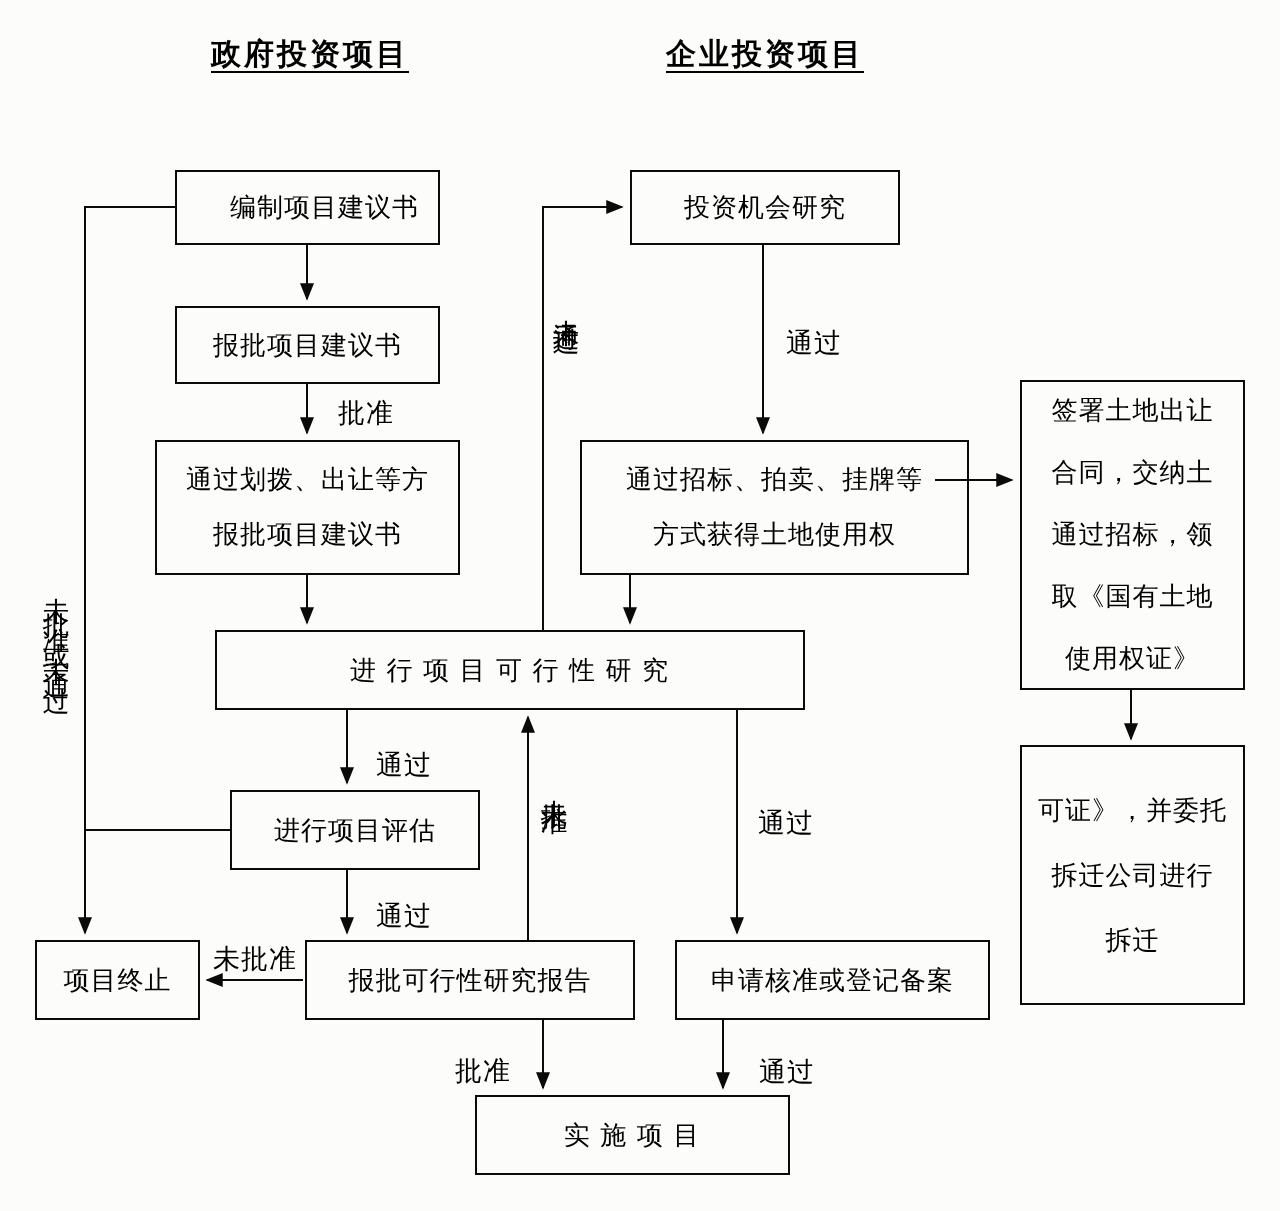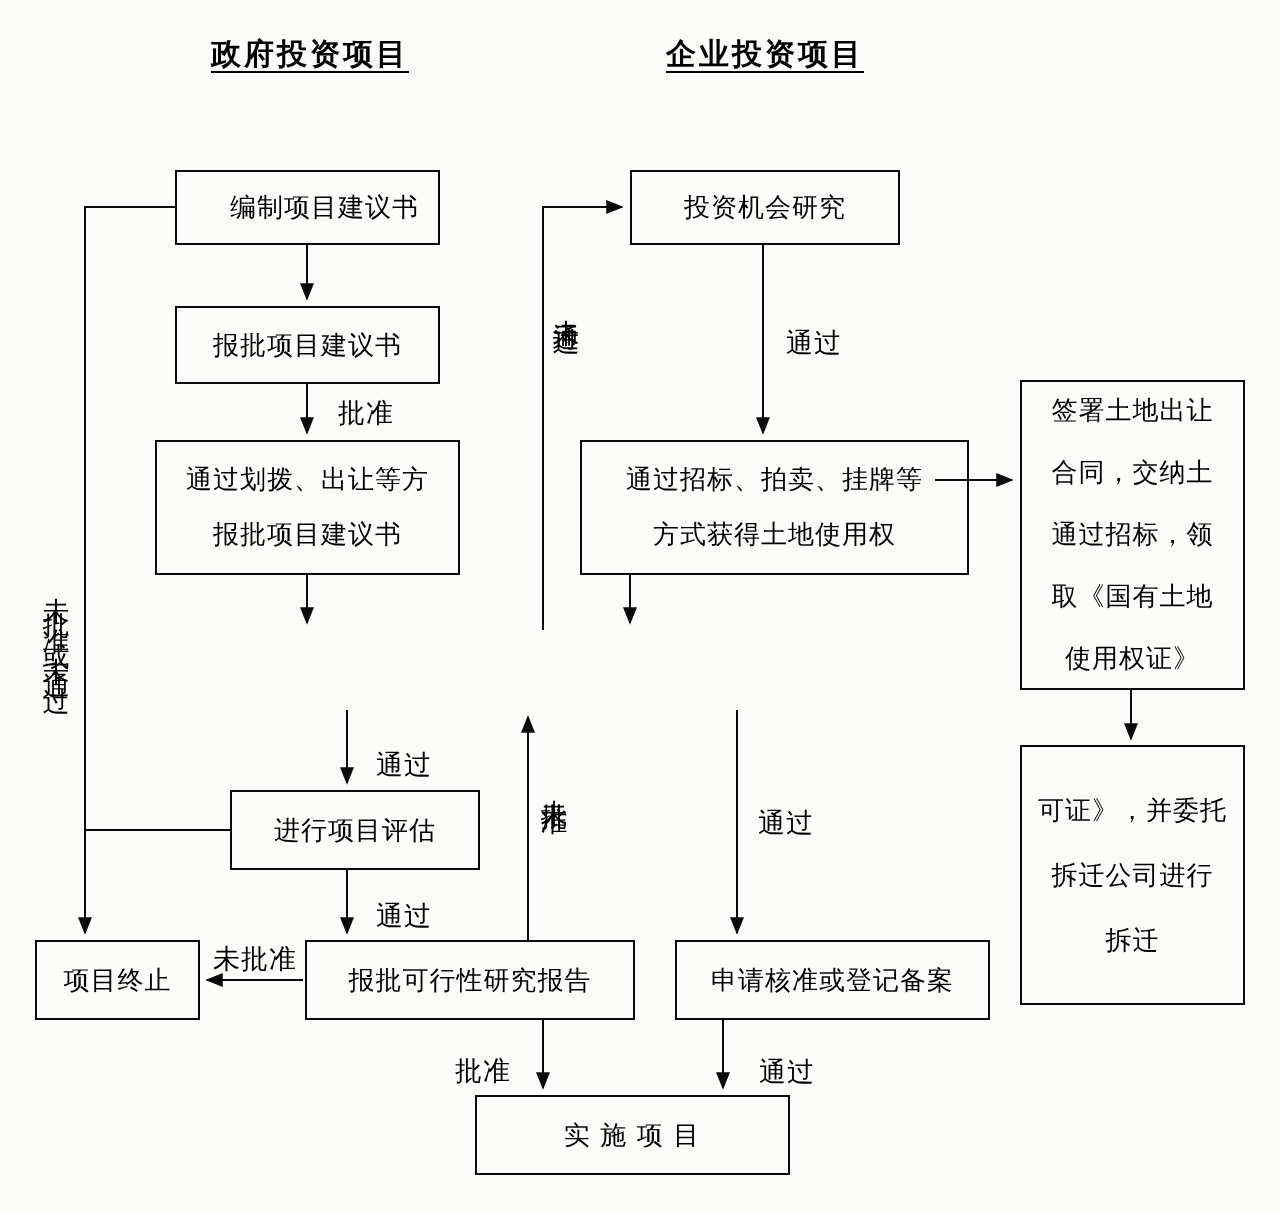--- a/index.html
+++ b/index.html
@@ -95,20 +95,21 @@
     <div>报批项目建议书</div>
   </div>
 
   <div class="node" style="left:630px; top:170px; width:270px; height:75px;">投资机会研究</div>
 
   <div class="node lh2" style="left:580px; top:440px; width:389px; height:135px;">
     <div>通过招标、拍卖、挂牌等</div>
     <div>方式获得土地使用权</div>
   </div>
 
+  <div class="node wide" style="left:215px; top:630px; width:590px; height:80px;">进 行 项 目 可 行 性 研 究</div>
 
   <div class="node" style="left:230px; top:790px; width:250px; height:80px;">进行项目评估</div>
 
   <div class="node" style="left:305px; top:940px; width:330px; height:80px;">报批可行性研究报告</div>
 
   <div class="node" style="left:35px; top:940px; width:165px; height:80px;">项目终止</div>
 
   <div class="node" style="left:675px; top:940px; width:315px; height:80px;">申请核准或登记备案</div>
 
   <div class="node wide" style="left:475px; top:1095px; width:315px; height:80px;">实 施 项 目</div>

